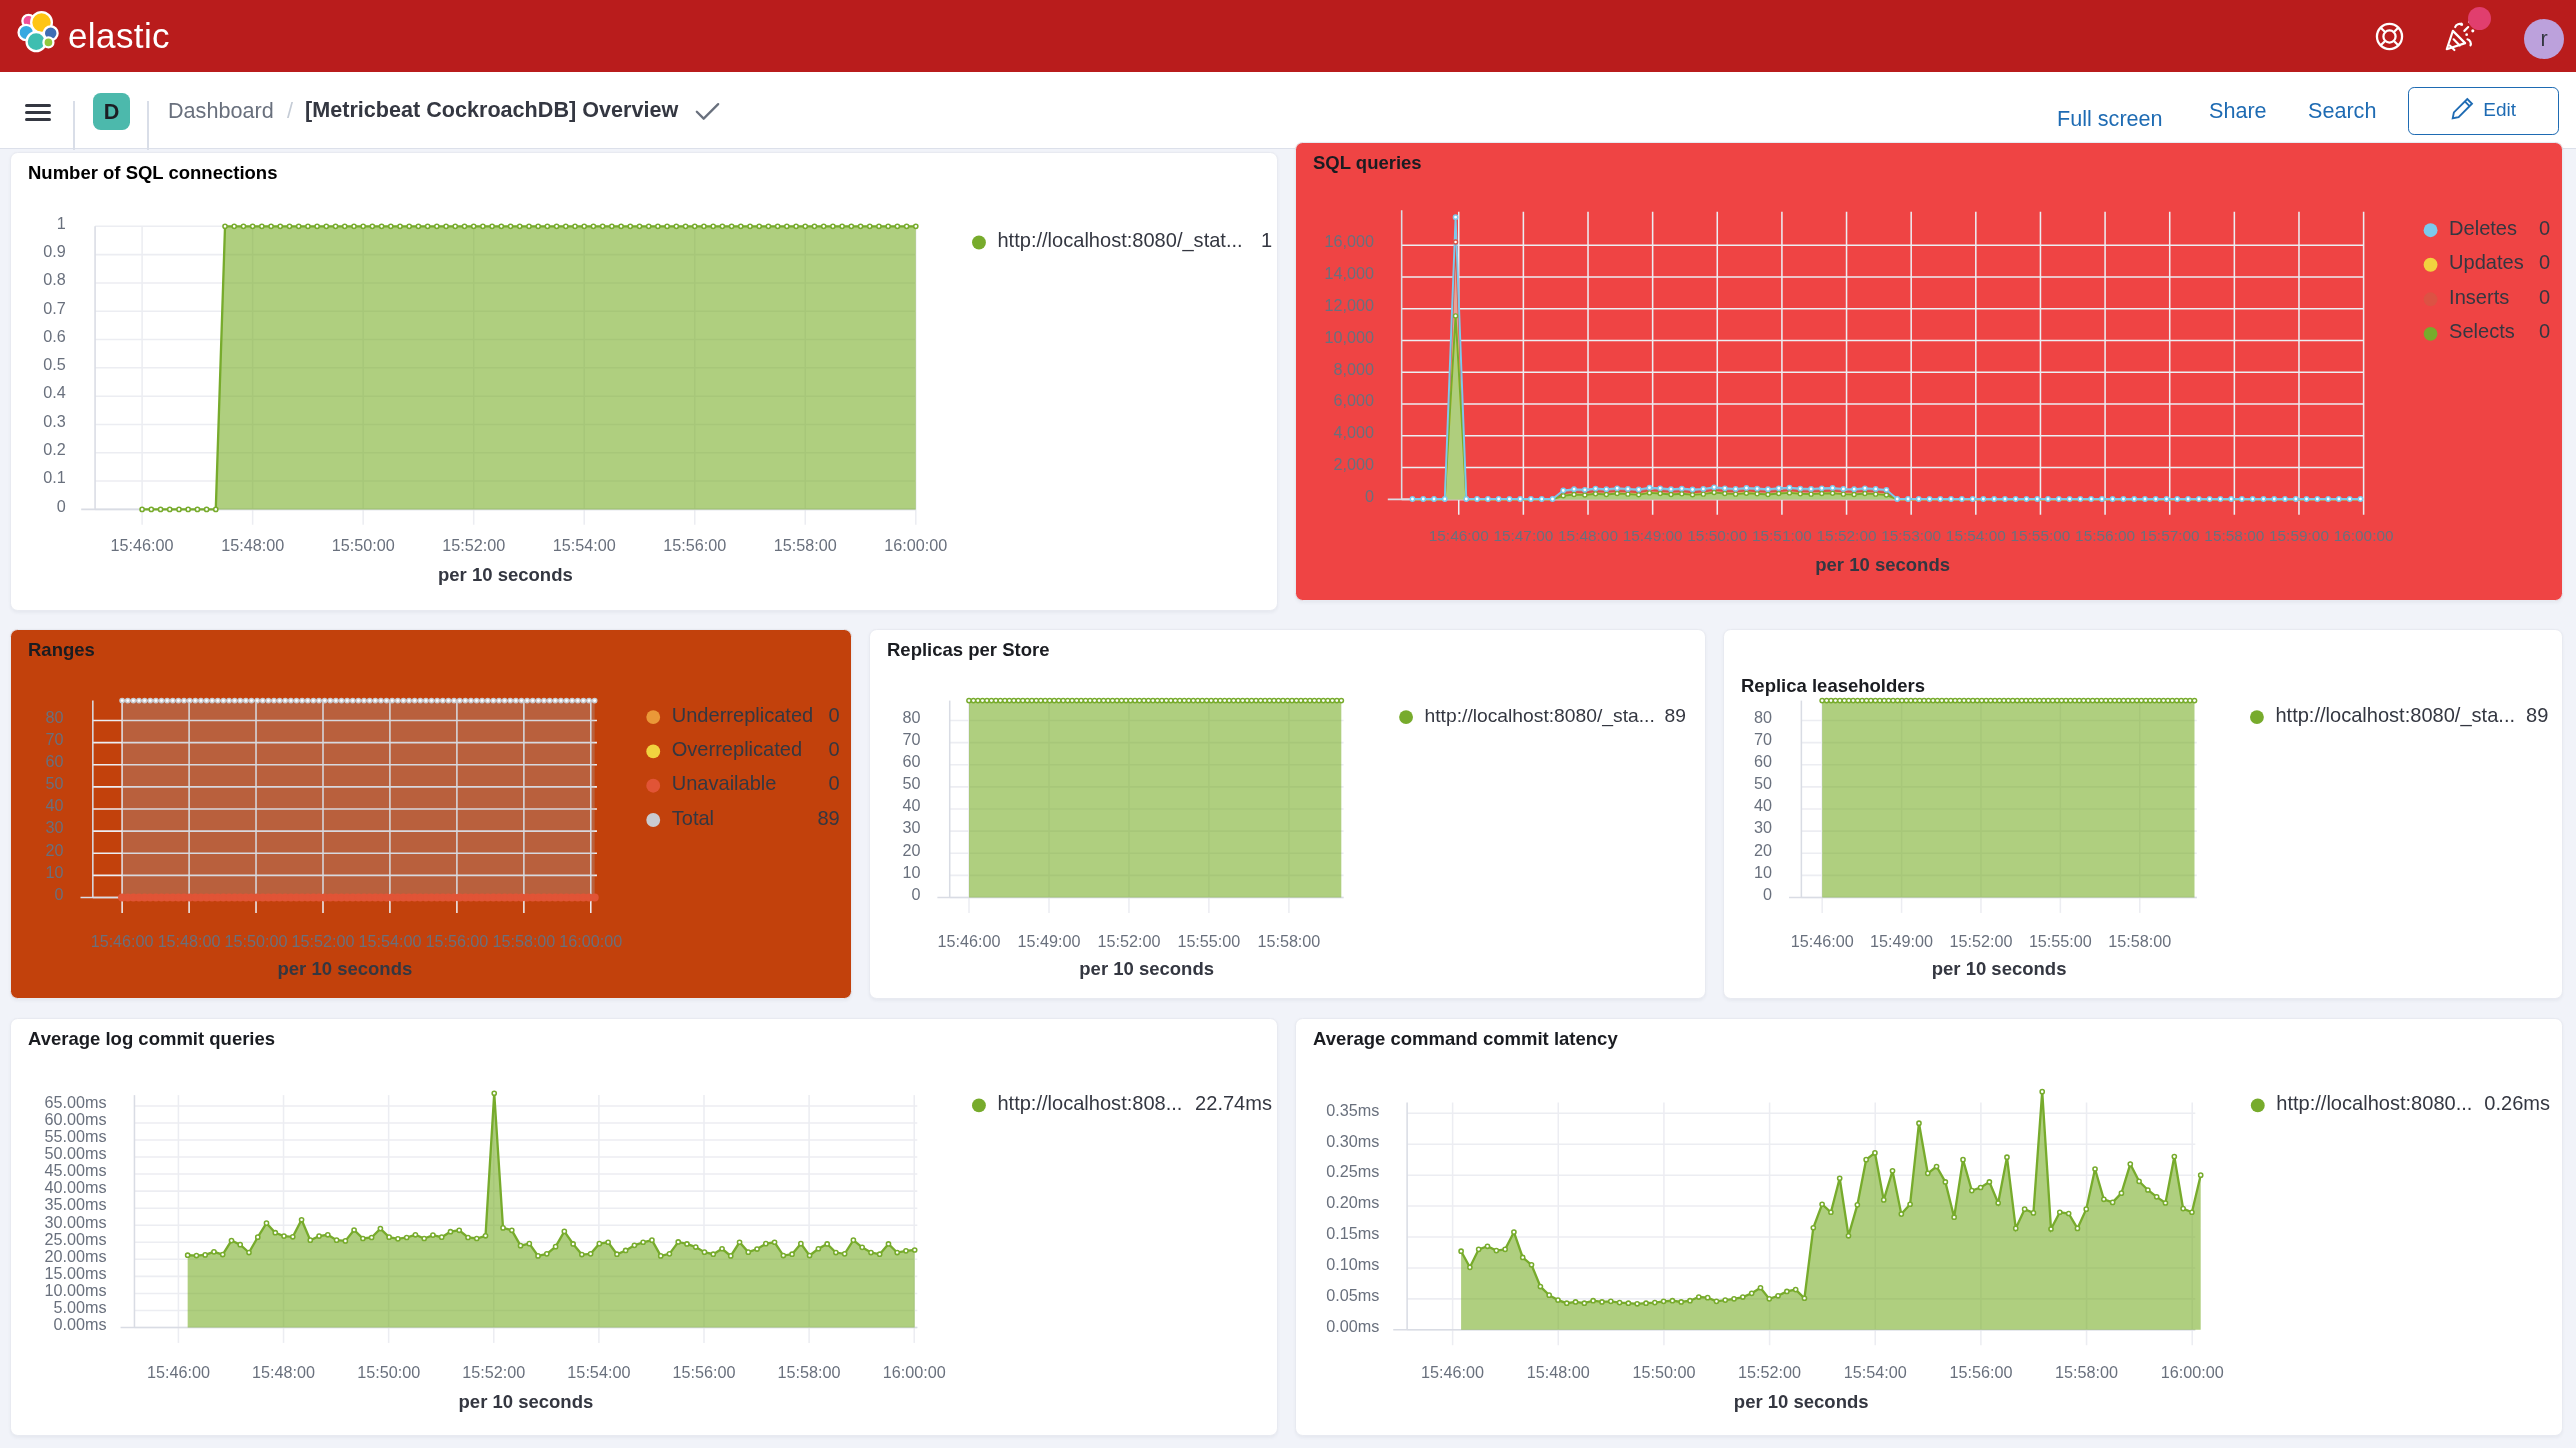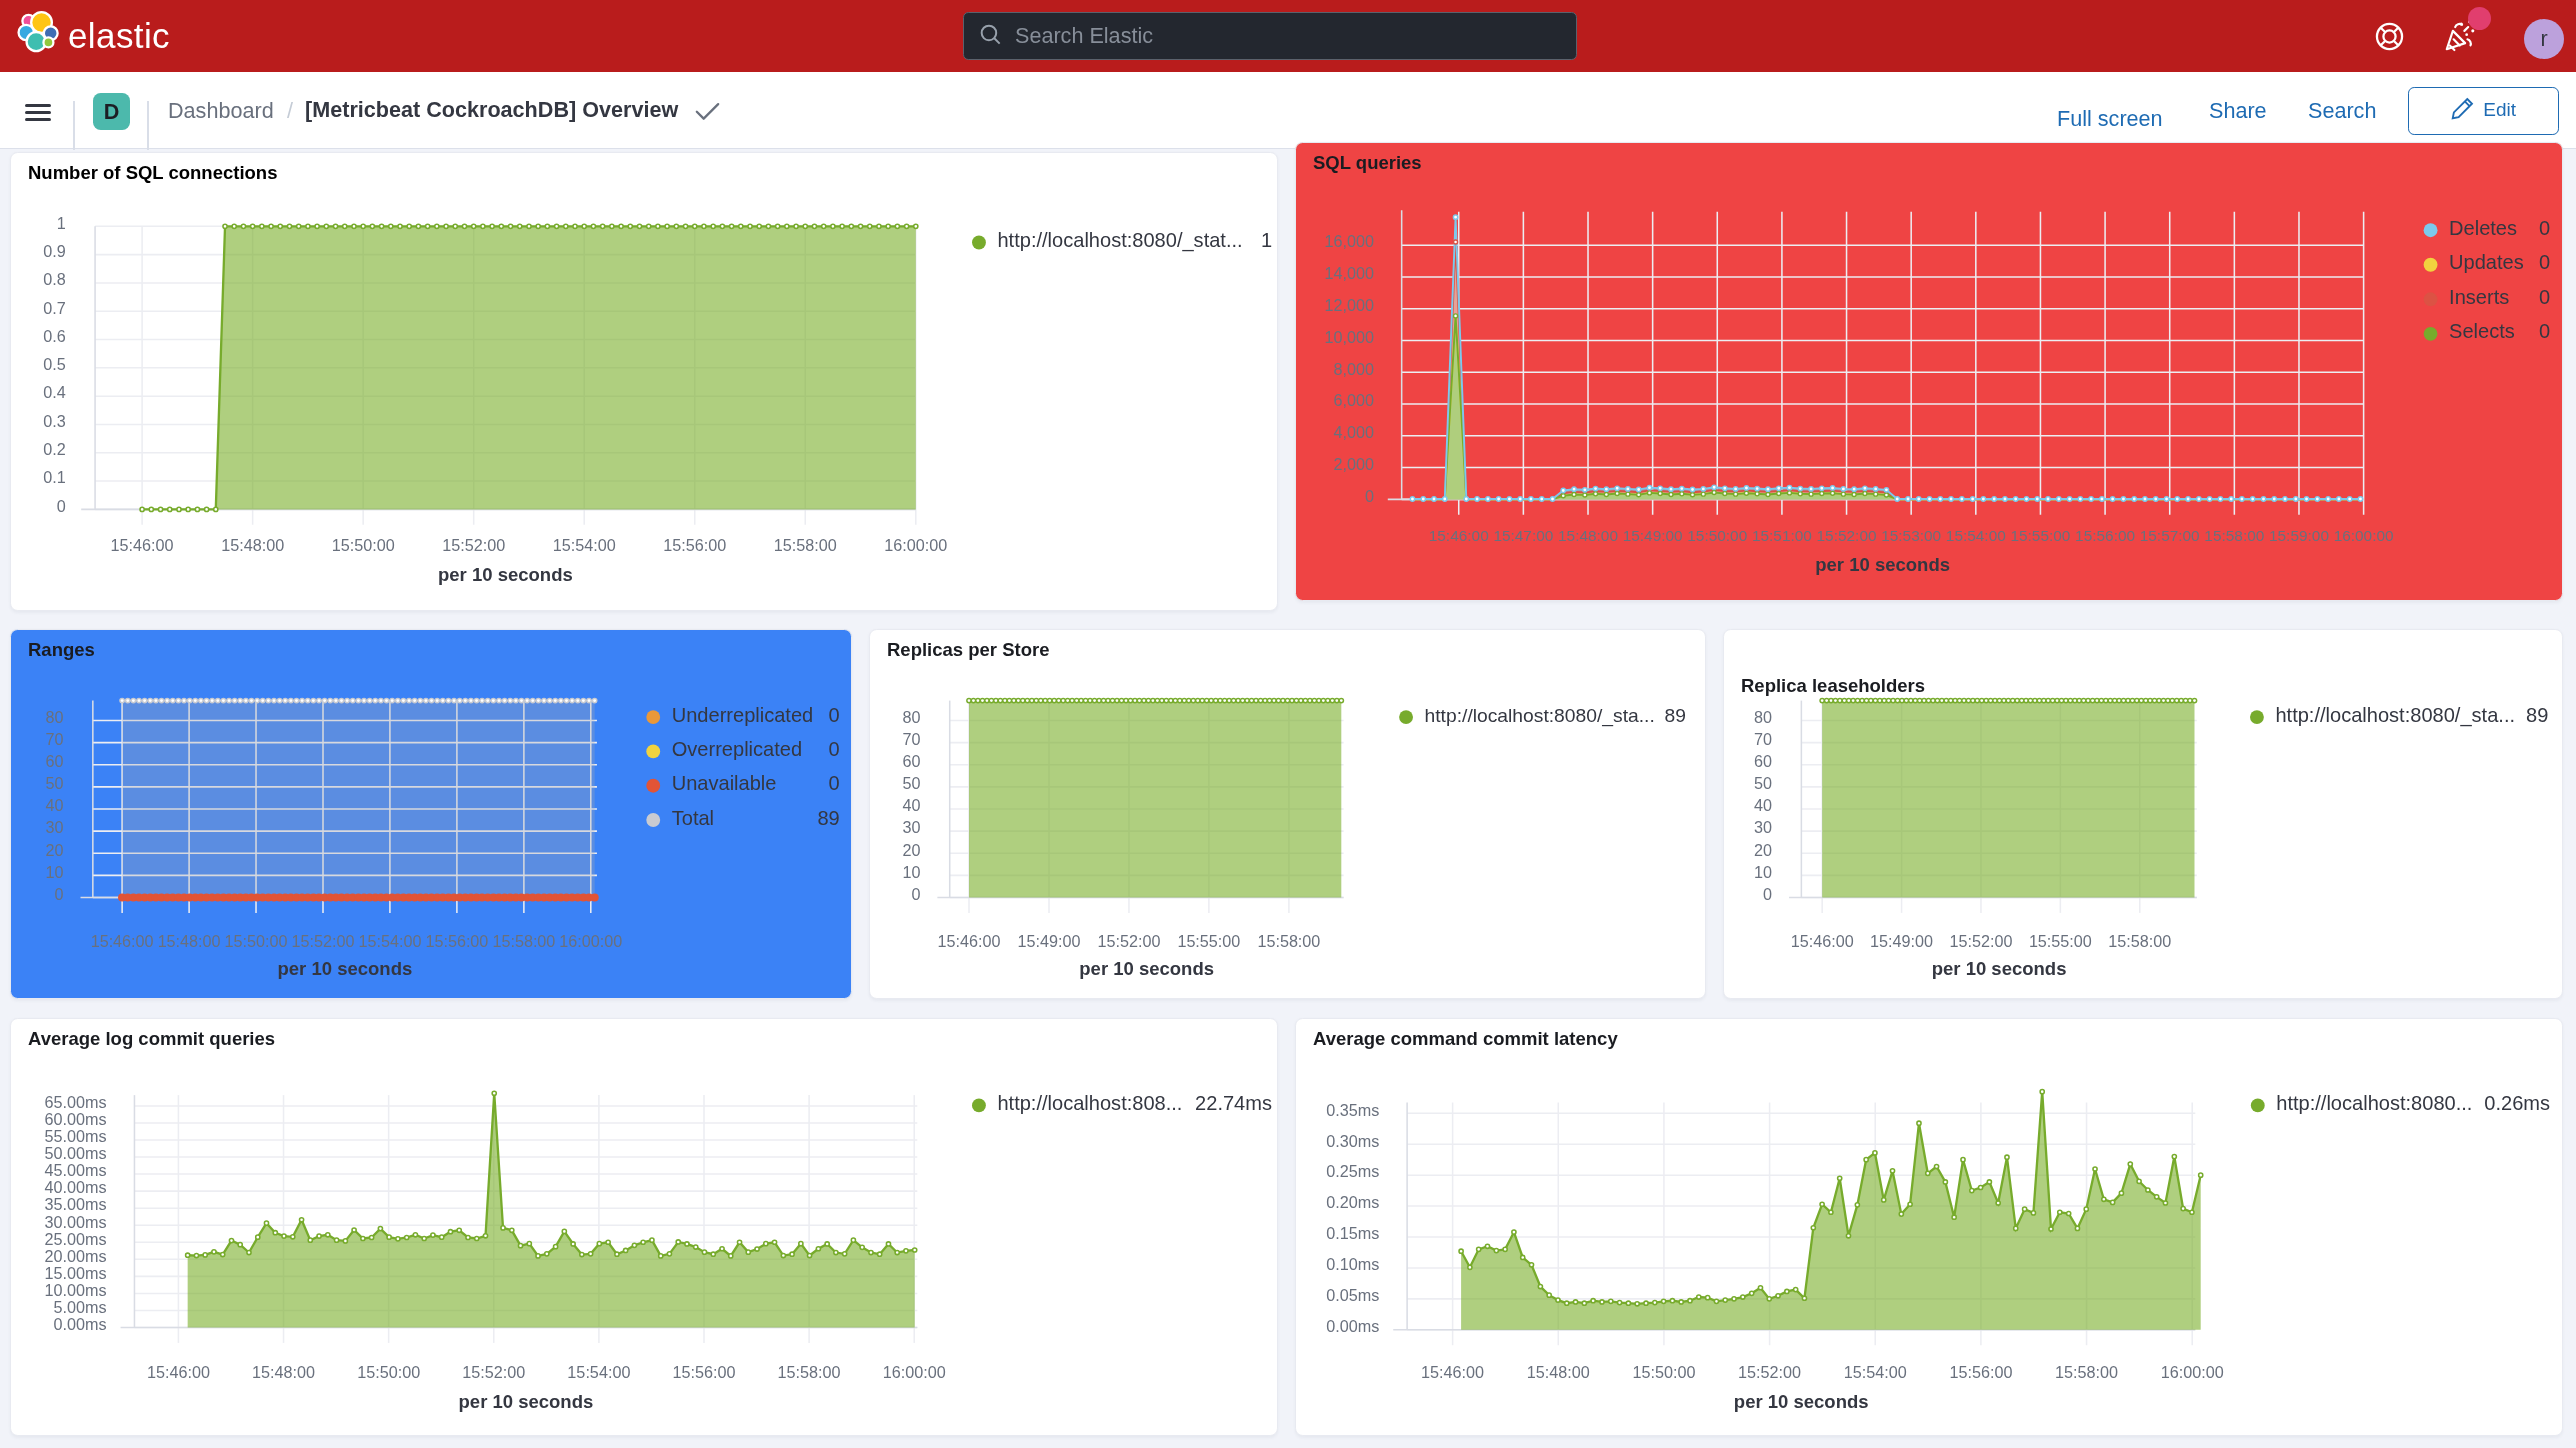--- a/index.html
+++ b/index.html
@@ -13,27 +13,20 @@
 <g stroke="#fff" stroke-width="3">
 <circle cx="15" cy="13" r="8" fill="#F04E98"></circle>
 <circle cx="32" cy="15" r="13.5" fill="#FEC514"></circle>
 <circle cx="12" cy="28" r="10" fill="#36A9E1"></circle>
 <circle cx="44" cy="29" r="9" fill="#3F6DB3"></circle>
 <circle cx="25" cy="40" r="12.5" fill="#3EBEB0"></circle>
 <circle cx="41" cy="41" r="6.5" fill="#93C83E"></circle>
 </g>
 </svg>
   <div style="position:absolute;left:68px;top:16px;font-size:35px;color:#fff;letter-spacing:0.4px;">elastic</div>
-  <div style="position:absolute;left:963px;top:11.6px;width:614px;height:48px;box-sizing:border-box;border:1.5px solid #5A616C;border-radius:5.4px;background:#23272F;">
-    <svg width="26" height="26" viewBox="0 0 34 34" style="position:absolute;left:15.4px;top:10px;">
-      <circle cx="13" cy="13" r="9.5" fill="none" stroke="#98A1AC" stroke-width="2.6"></circle>
-      <line x1="20" y1="20" x2="27" y2="27" stroke="#98A1AC" stroke-width="2.6"></line>
-    </svg>
-    <div style="position:absolute;left:51px;top:10px;font-size:21.6px;color:#878E99;">Search Elastic</div>
-  </div>
 
 <svg width="35" height="35" viewBox="0 0 46 46" style="position:absolute;left:2372px;top:19px;">
 <circle cx="23" cy="23" r="16.5" fill="none" stroke="#fff" stroke-width="3"></circle>
 <circle cx="23" cy="23" r="8" fill="none" stroke="#fff" stroke-width="3"></circle>
 <g stroke="#fff" stroke-width="3">
 <line x1="11.5" y1="11.5" x2="17.5" y2="17.5"></line>
         <line x1="34.5" y1="11.5" x2="28.5" y2="17.5"></line>
 <line x1="11.5" y1="34.5" x2="17.5" y2="28.5"></line>
         <line x1="34.5" y1="34.5" x2="28.5" y2="28.5"></line>
 </g>
@@ -405,21 +398,21 @@
       <text x="1495" y="163.8" font-size="26" fill="#343741">Updates</text>
       <text x="1626" y="163.8" font-size="26" fill="#343741" text-anchor="end">0</text>
       <circle cx="1471" cy="202.6" r="9" fill="#DC5244"></circle>
       <text x="1495" y="208.6" font-size="26" fill="#343741">Inserts</text>
       <text x="1626" y="208.6" font-size="26" fill="#343741" text-anchor="end">0</text>
       <circle cx="1471" cy="247.4" r="9" fill="#77AB2C"></circle>
       <text x="1495" y="253.4" font-size="26" fill="#343741">Selects</text>
       <text x="1626" y="253.4" font-size="26" fill="#343741" text-anchor="end">0</text>
     </svg>
   </div>
-<div style="position:absolute;left:10px;top:629px;width:842px;height:370px;background:#3b82f6;border:1.5px solid #E8EAF1;border-radius:7.7px;box-shadow:0 1.5px 3.1px rgba(40,50,80,0.05);box-sizing:border-box;">
+<div style="position:absolute;left:10px;top:629px;width:842px;height:370px;background:#c2410c;border:1.5px solid #E8EAF1;border-radius:7.7px;box-shadow:0 1.5px 3.1px rgba(40,50,80,0.05);box-sizing:border-box;">
     <div style="position:absolute;left:17px;top:8.5px;font-size:18.5px;font-weight:700;color:#1A1C21;">Ranges</div>
     <svg width="842" height="370" viewBox="0 0 1092 480" style="position:absolute;left:0;top:0;">
       <line x1="106.0" y1="117.4" x2="760.0" y2="117.4" stroke="#ECEDF2" stroke-width="2"></line>
       <text x="68.0" y="120.4" font-size="21" fill="#69707D" text-anchor="end">80</text>
       <line x1="106.0" y1="146.1" x2="760.0" y2="146.1" stroke="#ECEDF2" stroke-width="2"></line>
       <text x="68.0" y="149.1" font-size="21" fill="#69707D" text-anchor="end">70</text>
       <line x1="106.0" y1="174.8" x2="760.0" y2="174.8" stroke="#ECEDF2" stroke-width="2"></line>
       <text x="68.0" y="177.8" font-size="21" fill="#69707D" text-anchor="end">60</text>
       <line x1="106.0" y1="203.5" x2="760.0" y2="203.5" stroke="#ECEDF2" stroke-width="2"></line>
       <text x="68.0" y="206.5" font-size="21" fill="#69707D" text-anchor="end">50</text>

